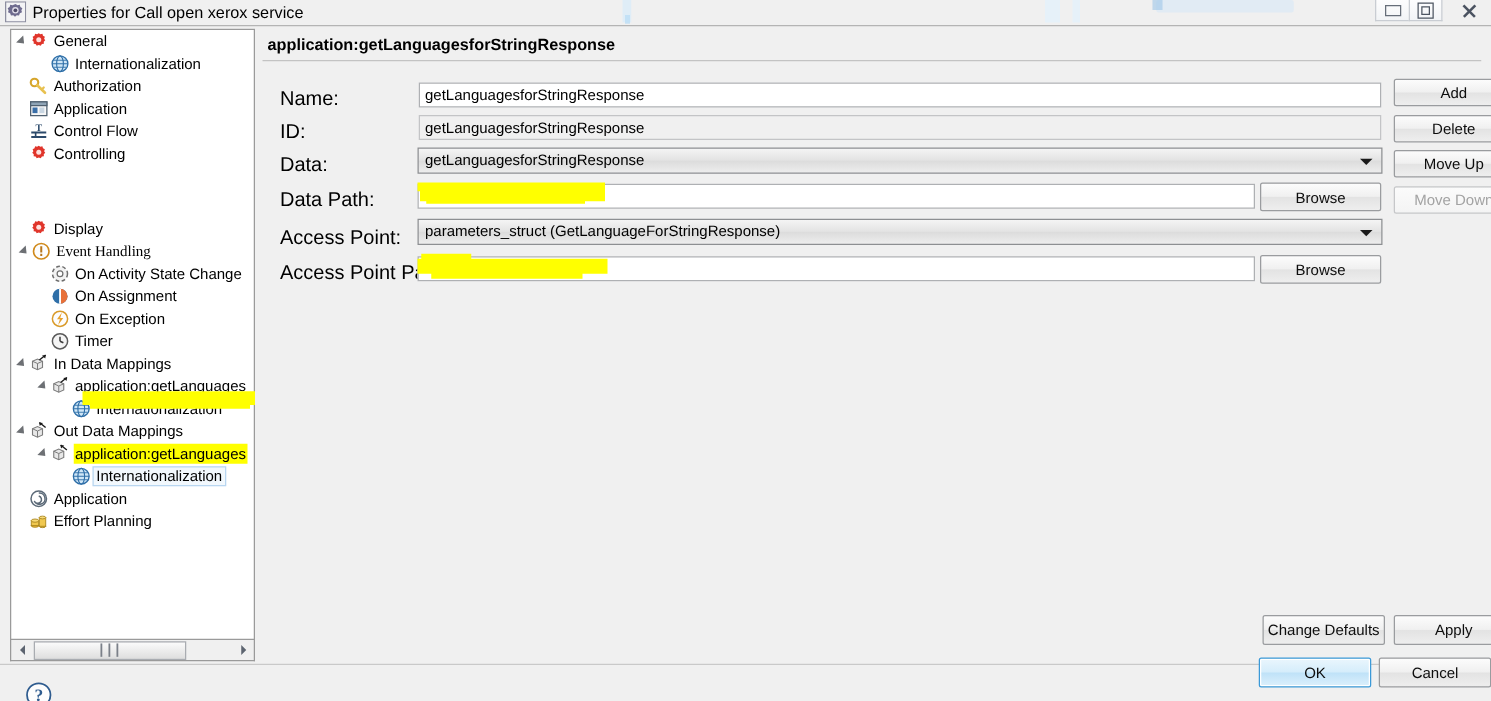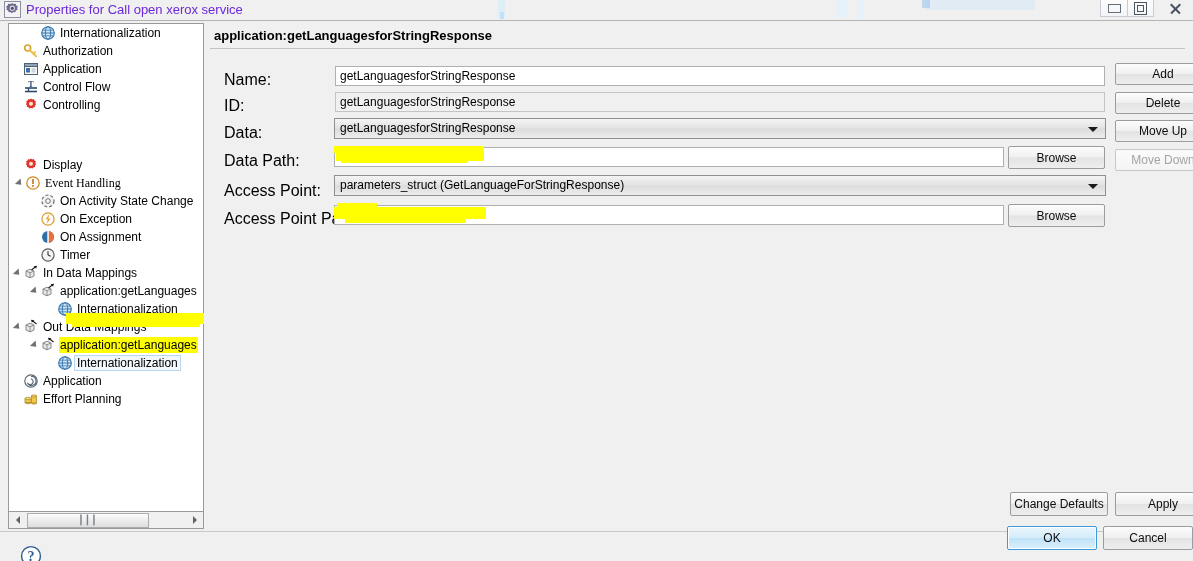--- a/index.html
+++ b/index.html
@@ -47,21 +47,21 @@
   }
   #title-icon {
     position: absolute;
     left: 4px; top: 1px;
     width: 17px; height: 17px;
   }
   #title-text {
     position: absolute;
     left: 26px; top: 2px;
     font-size: 13px;
-    color: #6d28d9;
+    color: #000000;
     white-space: nowrap;
   }
   .wbtn {
     position: absolute;
     top: 0px;
     width: 27px; height: 17px;
     border: 1px solid #c9cdd3;
     border-top: none;
     background: linear-gradient(#fdfdfe, #f2f4f6);
     display: flex; align-items: center; justify-content: center;
@@ -313,20 +313,28 @@
       </div>
     </div>
     <div class="wbtn" id="btn-close">
       <div class="glyph-close"></div>
     </div>
   </div>
 
   <div id="dlg-body">
 
     <div id="tree-panel">
+        <div class="tree-row" style="padding-left: 3px;">
+          <span class="twisty open"></span>
+          <span class="tree-ico"><svg width="16" height="16" viewBox="0 0 16 16">
+              <path d="M8 1.5 L9.3 2.4 L10.9 2 L11.4 3.6 L12.9 4.3 L12.3 5.9 L13.2 7.2 L12 8.3 L12.1 10 L10.5 10.2 L9.6 11.6 L8 11 L6.4 11.6 L5.5 10.2 L3.9 10 L4 8.3 L2.8 7.2 L3.7 5.9 L3.1 4.3 L4.6 3.6 L5.1 2 L6.7 2.4 Z" fill="#e0352b"></path>
+              <circle cx="8" cy="6.8" r="2" fill="#ffe1de"></circle>
+            </svg></span>
+          <span class="tree-label">General</span>
+        </div>
         <div class="tree-row" style="padding-left: 20px;">
           <span class="twisty"></span>
           <span class="tree-ico"><svg width="16" height="16" viewBox="0 0 16 16">
               <circle cx="8" cy="8" r="6.3" fill="#cfe6f7" stroke="#2f6fa8" stroke-width="1.1"></circle>
               <ellipse cx="8" cy="8" rx="2.7" ry="6.3" fill="none" stroke="#2f6fa8" stroke-width=".9"></ellipse>
               <line x1="1.8" y1="8" x2="14.2" y2="8" stroke="#2f6fa8" stroke-width=".9"></line>
               <line x1="2.8" y1="5.2" x2="13.2" y2="5.2" stroke="#2f6fa8" stroke-width=".7"></line>
               <line x1="2.8" y1="10.8" x2="13.2" y2="10.8" stroke="#2f6fa8" stroke-width=".7"></line>
             </svg></span>
           <span class="tree-label">Internationalization</span>
@@ -389,33 +397,33 @@
           <span class="twisty"></span>
           <span class="tree-ico"><svg width="16" height="16" viewBox="0 0 16 16">
               <circle cx="8" cy="8" r="6" fill="#f2f2f2" stroke="#6e6e6e" stroke-width="1.2" stroke-dasharray="3 2"></circle>
               <circle cx="8" cy="8" r="2.3" fill="#ffffff" stroke="#6e6e6e" stroke-width="1"></circle>
             </svg></span>
           <span class="tree-label">On Activity State Change</span>
         </div>
         <div class="tree-row" style="padding-left: 20px;">
           <span class="twisty"></span>
           <span class="tree-ico"><svg width="16" height="16" viewBox="0 0 16 16">
-              <circle cx="8" cy="8" r="6.1" fill="#fdfdfd" stroke="#d99b2b" stroke-width="1.2"></circle>
-              <path d="M9.5 3 L5.6 8.3 L7.9 8.3 L6.5 13 L10.6 7.4 L8.2 7.4 Z" fill="#e8a22e"></path>
-            </svg></span>
-          <span class="tree-label">On Exception</span>
-        </div>
-        <div class="tree-row" style="padding-left: 20px;">
-          <span class="twisty"></span>
-          <span class="tree-ico"><svg width="16" height="16" viewBox="0 0 16 16">
               <circle cx="8" cy="8" r="6" fill="#2f6fa8"></circle>
               <path d="M8 2 A6 6 0 0 1 8 14 Z" fill="#e8713a"></path>
               <rect x="7.3" y="2" width="1.5" height="12" fill="#ffffff"></rect>
             </svg></span>
           <span class="tree-label">On Assignment</span>
+        </div>
+        <div class="tree-row" style="padding-left: 20px;">
+          <span class="twisty"></span>
+          <span class="tree-ico"><svg width="16" height="16" viewBox="0 0 16 16">
+              <circle cx="8" cy="8" r="6.1" fill="#fdfdfd" stroke="#d99b2b" stroke-width="1.2"></circle>
+              <path d="M9.5 3 L5.6 8.3 L7.9 8.3 L6.5 13 L10.6 7.4 L8.2 7.4 Z" fill="#e8a22e"></path>
+            </svg></span>
+          <span class="tree-label">On Exception</span>
         </div>
         <div class="tree-row" style="padding-left: 20px;">
           <span class="twisty"></span>
           <span class="tree-ico"><svg width="16" height="16" viewBox="0 0 16 16">
               <circle cx="8" cy="8" r="6.1" fill="#f4f4f4" stroke="#5a5a5a" stroke-width="1.2"></circle>
               <line x1="8" y1="8" x2="8" y2="4.3" stroke="#3a3a3a" stroke-width="1.2"></line>
               <line x1="8" y1="8" x2="10.7" y2="9.2" stroke="#3a3a3a" stroke-width="1.2"></line>
             </svg></span>
           <span class="tree-label">Timer</span>
         </div>

